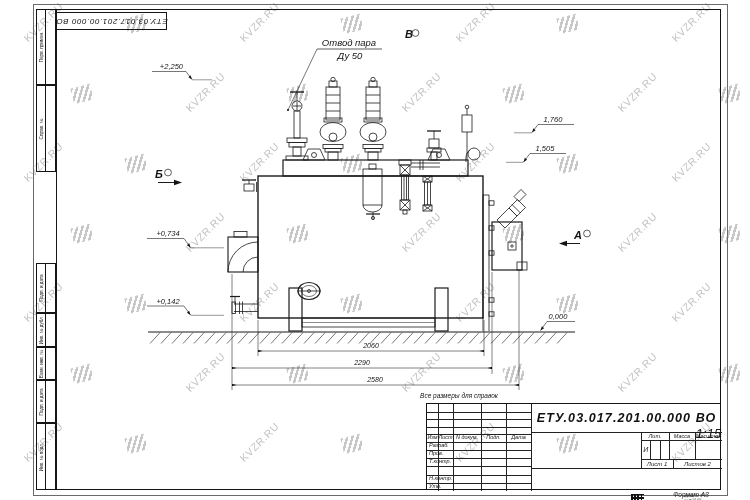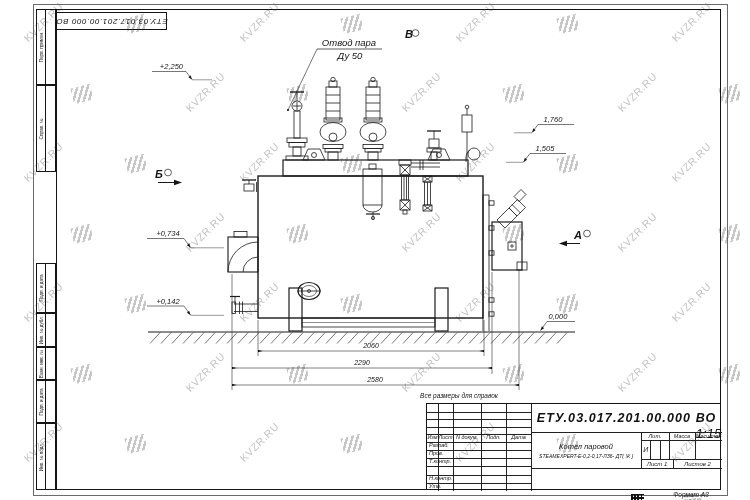--- a/index.html
+++ b/index.html
@@ -458,24 +458,20 @@
     <div class="cell" style="left:79px;top:30px;width:25px;height:8px">Дата</div>
 
     <div class="cell lcell" style="left:0;top:38px;width:26px;height:8px">Разраб.</div>
     <div class="cell lcell" style="left:0;top:46px;width:26px;height:8px">Пров.</div>
     <div class="cell lcell" style="left:0;top:54px;width:26px;height:8px">Т.контр.</div>
     <div class="cell lcell" style="left:0;top:71px;width:26px;height:8px">Н.контр.</div>
     <div class="cell lcell" style="left:0;top:79px;width:26px;height:8px">Утв.</div>
 
     <div class="docnum">ЕТУ.03.017.201.00.000  ВО</div>
 
-    <div class="pname">
-      <span class="l1">Котел паровой</span>
-      <span class="l2">STEAMEXPERT-E-0,2-0,17-ЛЗ6- ДТ( Ж )</span>
-    </div>
 
     <div class="cell" style="left:214px;top:29px;width:28px;height:7px">Лит.</div>
     <div class="cell" style="left:242px;top:29px;width:26px;height:7px">Масса</div>
     <div class="cell" style="left:268px;top:29px;width:27px;height:7px">Масштаб</div>
     <div class="cell" style="left:214px;top:36px;width:9.3px;height:19px;font-size:7px">И</div>
     <div class="cell" style="left:268px;top:20px;width:27px;height:19px;font-size:13px">1:15</div>
     <div class="cell" style="left:214px;top:55px;width:32px;height:9px;font-size:6px">Лист 1</div>
     <div class="cell" style="left:246px;top:55px;width:49px;height:9px;font-size:6px">Листов 2</div>
 
     <div class="logo">

